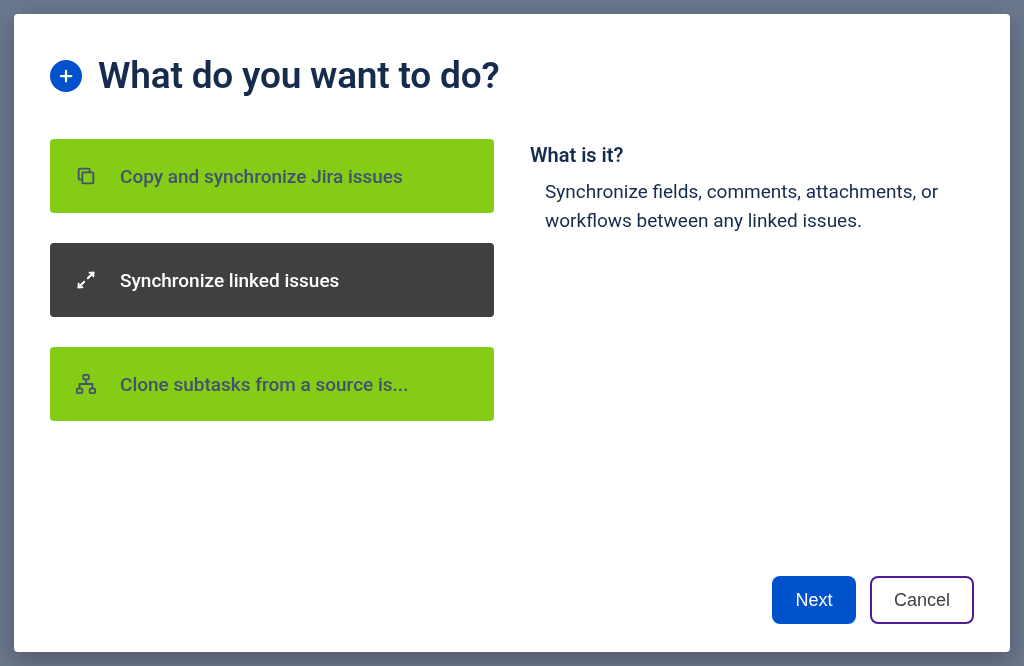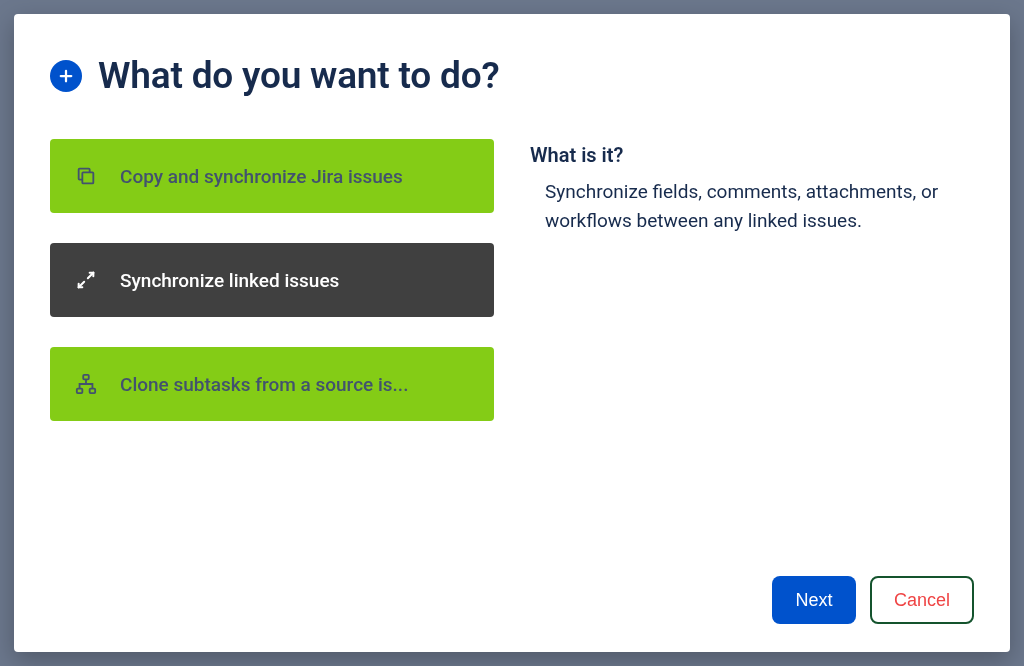--- a/index.html
+++ b/index.html
@@ -123,22 +123,22 @@
       cursor: pointer;
       border: none;
     }
     .btn-primary {
       background: #0052cc;
       color: #ffffff;
       min-width: 84px;
     }
     .btn-secondary {
       background: #ffffff;
-      color: #ef4444;
-      border: 2px solid #14532d;
+      color: #404040;
+      border: 2px solid #4c1d95;
       min-width: 104px;
     }
   </style>
 </head>
 <body>
 
 <div class="modal">
 
   <div class="header">
     <div class="plus-circle">

